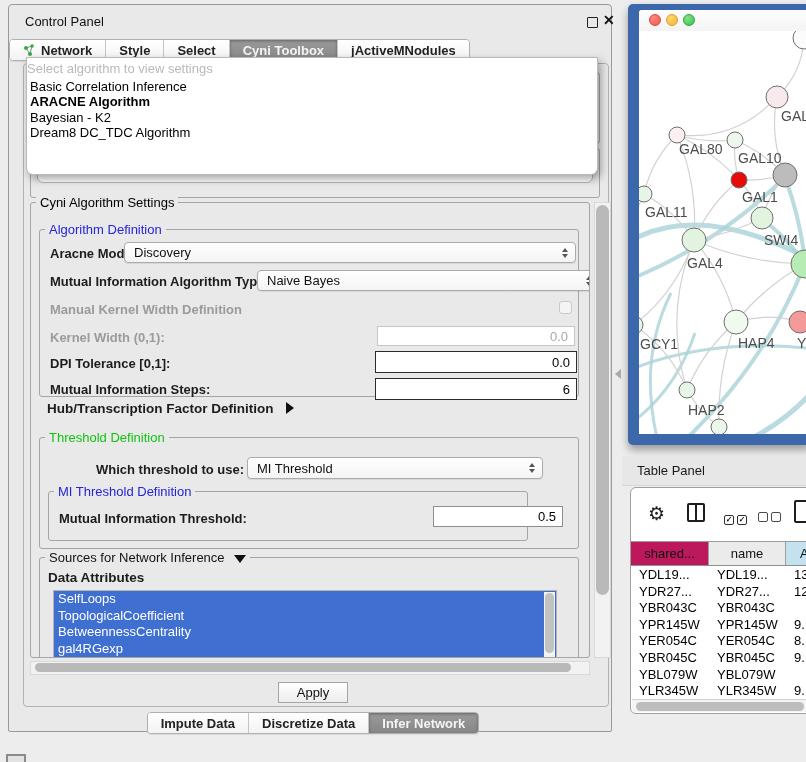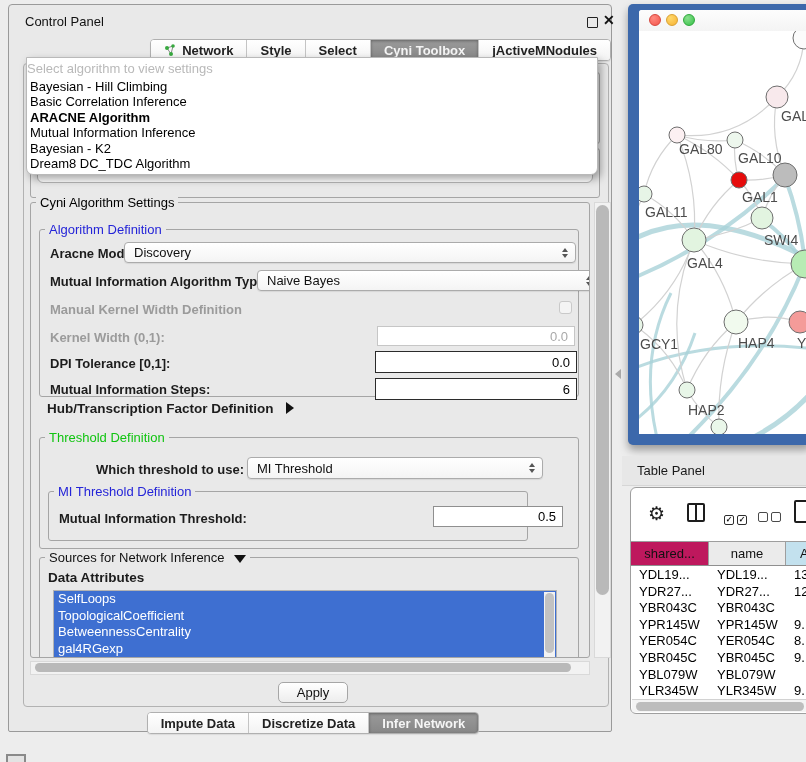--- a/index.html
+++ b/index.html
@@ -57,21 +57,21 @@
   .attr-item { height:16.5px; line-height:16.5px; font-size:13px; color:#fff; padding-left:4px; background:#3e6fd1; }
   #attr-sb { position:absolute; right:1px; top:1px; width:11px; height:66px; background:#f3f3f3; }
   #attr-sb .thumb { position:absolute; left:1px; top:1px; width:9px; height:60px; background:#c2c2c2; border-radius:5px; }
 
   
   .sb-v { background:#f2f2f2; border:1px solid #d9d9d9; }
   .sb-v .thumb { position:absolute; left:1px; width:13px; background:#b9b9b9; border-radius:7px; }
   .sb-h { background:#f2f2f2; border:1px solid #d9d9d9; }
   .sb-h .thumb { position:absolute; top:1px; height:9px; background:#b9b9b9; border-radius:5px; }
 
-  #apply-btn { left:268px; top:676px; width:70px; height:21px; background:linear-gradient(#ffffff,#ededed); border:1px solid #a6a6a6; border-radius:5px; font-size:13px; color:#111; display:flex; align-items:center; justify-content:center; }
+  #apply-btn { left:268px; top:676px; width:70px; height:21px; background:linear-gradient(#ffffff,#ededed); border:1px solid #a6a6a6; border-radius:0; font-size:13px; color:#111; display:flex; align-items:center; justify-content:center; }
 
   
   #net-frame { left:628px; top:4px; width:182px; height:441px; background:#3c68ab; border-radius:5px 0 0 5px; box-shadow:0 5px 9px rgba(0,0,0,0.35); }
   #net-window { left:639px; top:10px; width:170px; height:424px; background:#ffffff; border-radius:3px 0 0 0; overflow:hidden; }
   #net-titlebar { position:absolute; left:0; top:0; right:0; height:21px; background:linear-gradient(#fdfdfd,#f4f4f4); }
   .tl { position:absolute; top:4px; width:12px; height:12px; border-radius:50%; }
   #net-canvas { position:absolute; left:0; top:21px; width:170px; height:403px; }
   .node-label { font-size:14px; fill:#4c4c4c; font-family:"Liberation Sans",sans-serif; }
 
   
@@ -98,21 +98,21 @@
 </head>
 <body>
 
 <div id="app">
 
   <div id="control-panel" class="abs">
     <div id="cp-title" class="abs">Control Panel</div>
     <div id="cp-float" class="abs"></div>
     <div id="cp-close" class="abs">✕</div>
 
-    <div class="abs" style="left:0; right:0; top:34px; display:flex; justify-content:flex-end;">
+    <div class="abs" style="left:0; right:0; top:34px; display:flex; justify-content:flex-start;">
       <div class="segbar" id="top-tabs">
           <div class="seg">
             <svg width="13" height="13" viewBox="0 0 13 13" style="margin-right: 5px;">
               <line x1="3" y1="4" x2="9" y2="2" stroke="#888" stroke-width="1"></line>
               <line x1="3" y1="4" x2="7" y2="10" stroke="#888" stroke-width="1"></line>
               <line x1="9" y1="2" x2="7" y2="10" stroke="#888" stroke-width="1"></line>
               <circle cx="3" cy="4" r="2" fill="#37a93f"></circle>
               <circle cx="9" cy="2" r="1.8" fill="#37a93f"></circle>
               <circle cx="7" cy="10" r="2" fill="#37a93f"></circle>
             </svg>
@@ -392,20 +392,18 @@
       </div>
   </div>
 
   <div id="bl-icon" class="abs"></div>
 
 </div>
 
 <div id="algo-dropdown" class="abs" style="position: absolute; left: 26px; top: 57px;">
   <div id="dd-prompt">Select algorithm to view settings</div>
   <div id="dd-items">
-      <div class="dd-item">Bayesian - Hill Climbing</div>
       <div class="dd-item">Basic Correlation Inference</div>
       <div class="dd-item bold">ARACNE Algorithm</div>
-      <div class="dd-item">Mutual Information Inference</div>
       <div class="dd-item">Bayesian - K2</div>
       <div class="dd-item">Dream8 DC_TDC Algorithm</div>
     </div>
 </div>
 
 </body></html>

